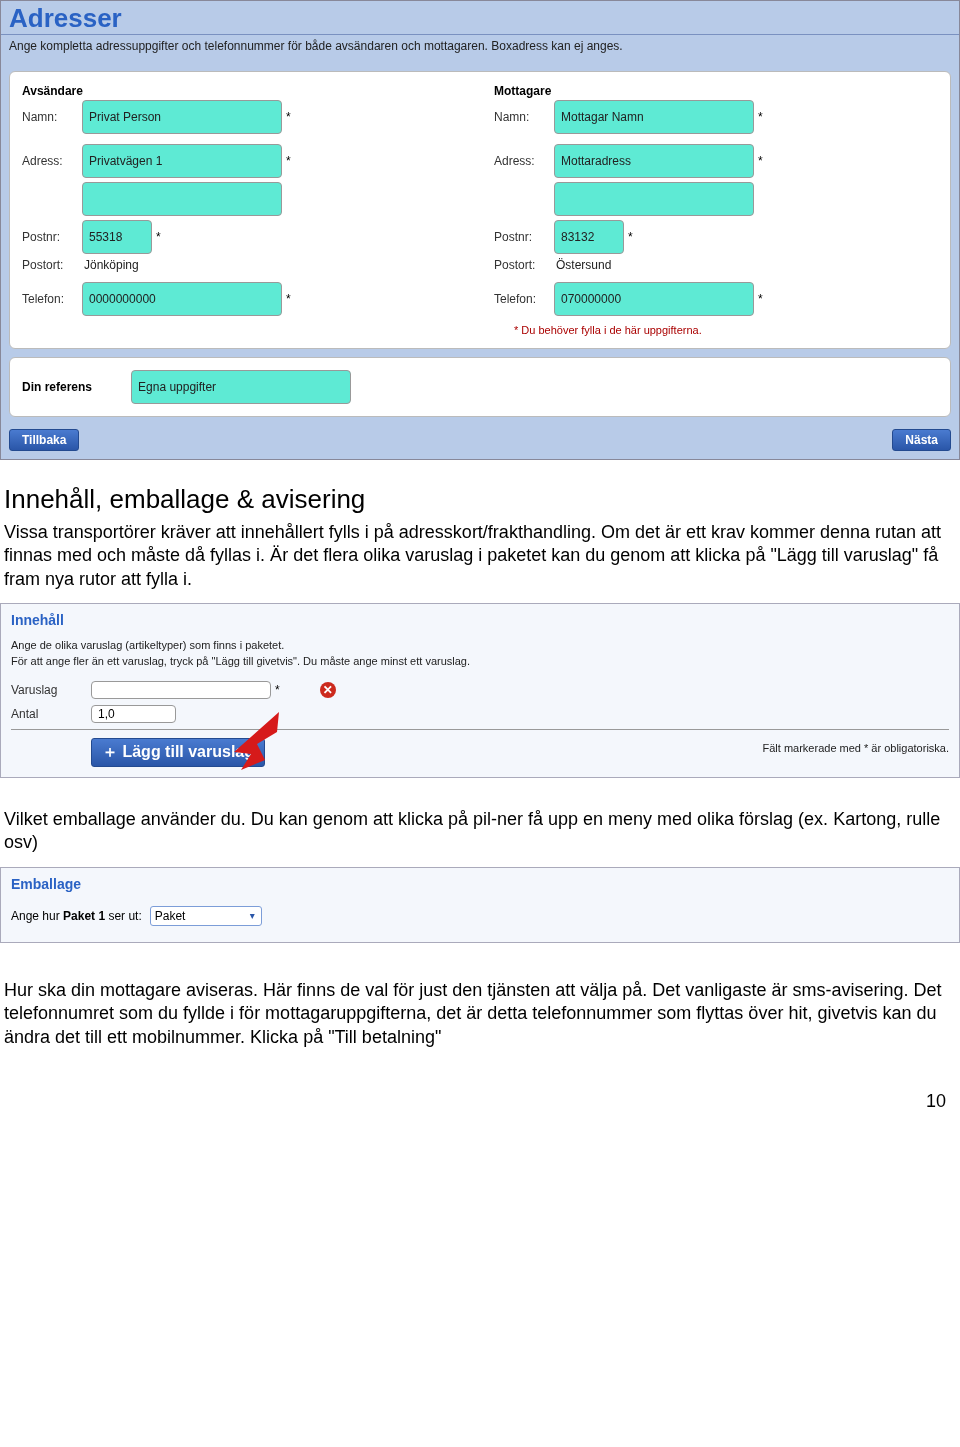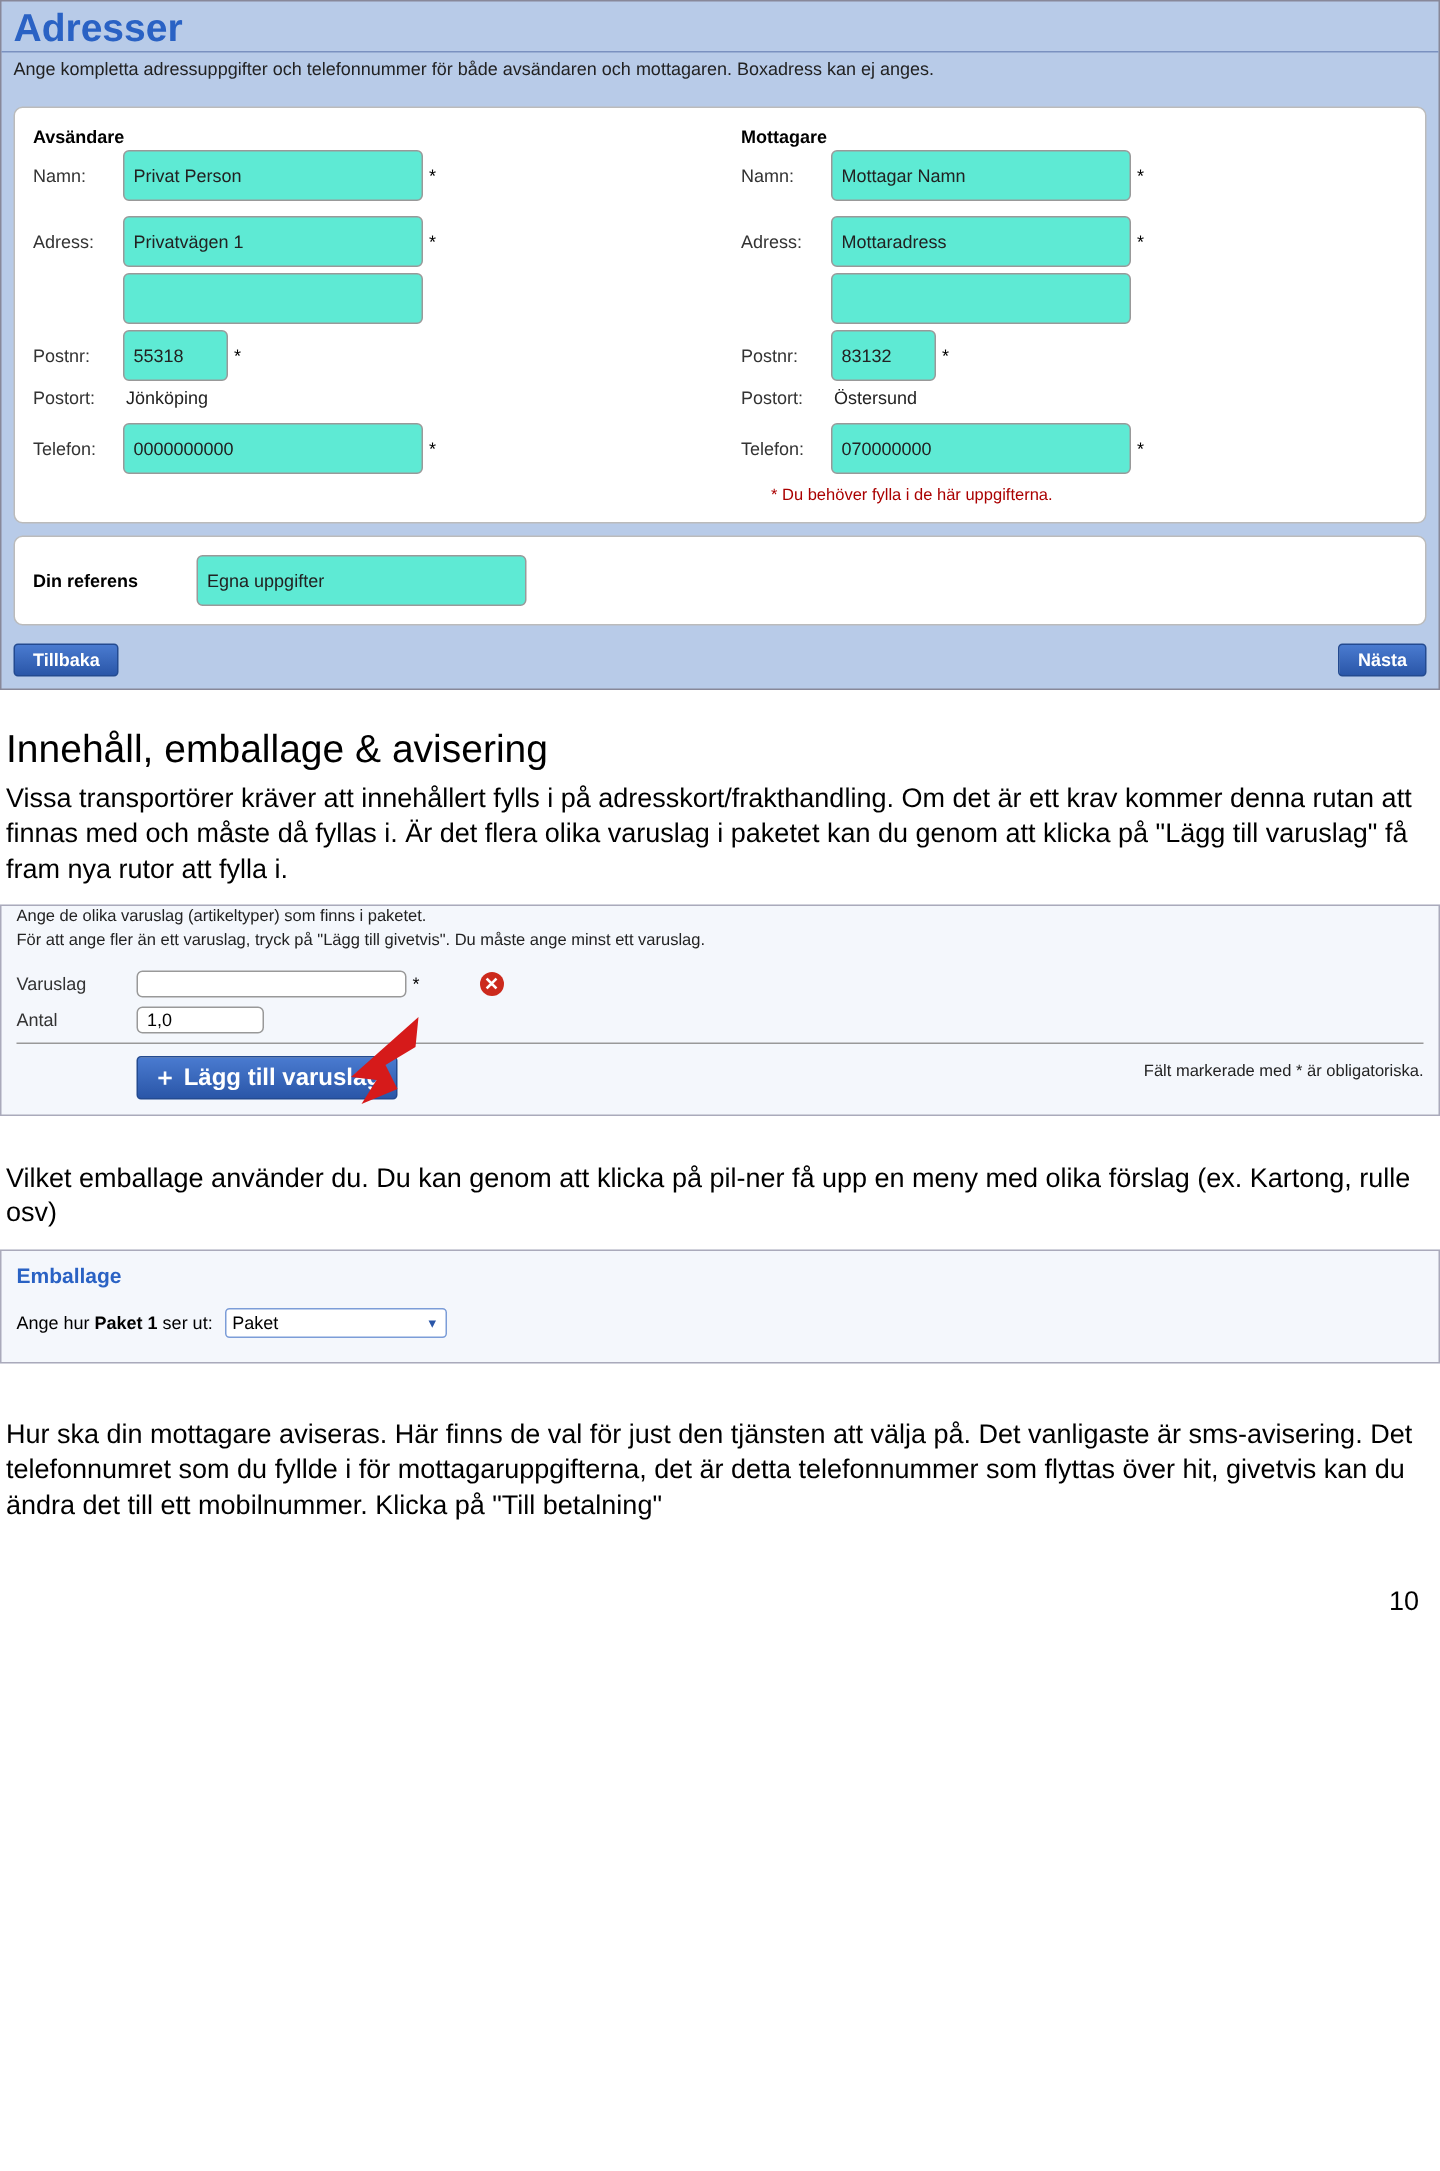--- a/index.html
+++ b/index.html
@@ -226,21 +226,21 @@
     align-items: center;
   }
   .emb-label {
     margin-right: 8px;
   }
   .emb-select {
     border: 1px solid #7c9dd8;
     border-radius: 3px;
     padding: 1px 4px;
     font-size: 12px;
-    width: 148px;
+    width: 112px;
     height: 20px;
     box-sizing: border-box;
     display: inline-flex;
     align-items: center;
     justify-content: space-between;
     background:#fff;
     cursor: pointer;
   }
   .emb-dd-arrow {
     color: #2a56a8;
@@ -347,20 +347,21 @@
     <button class="nav-btn">Nästa</button>
   </div>
 </div>
 
 <div style="padding:0 4px">
   <h2 class="doc-h2">Innehåll, emballage &amp; avisering</h2>
   <p class="doc-p">Vissa transportörer kräver att innehållert fylls i på adresskort/frakthandling. Om det är ett krav kommer denna rutan att finnas med och måste då fyllas i. Är det flera olika varuslag i paketet kan du genom att klicka på "Lägg till varuslag" få fram nya rutor att fylla i.</p>
 </div>
 
 <div class="innehall-panel relpos">
+  <div class="innehall-title">Innehåll</div>
   <div class="innehall-desc">
     <span>Ange de olika varuslag (artikeltyper) som finns i paketet.</span><br>
     <span>För att ange fler än ett varuslag, tryck på "Lägg till givetvis". Du måste ange minst ett varuslag.</span>
   </div>
   <div class="innehall-body">
     <div class="inner-row">
       <span class="inner-label">Varuslag</span>
       <input class="inner-input" value="" style="">
       <span class="req-mark">*</span>
       <span class="del-icon">✕</span>

